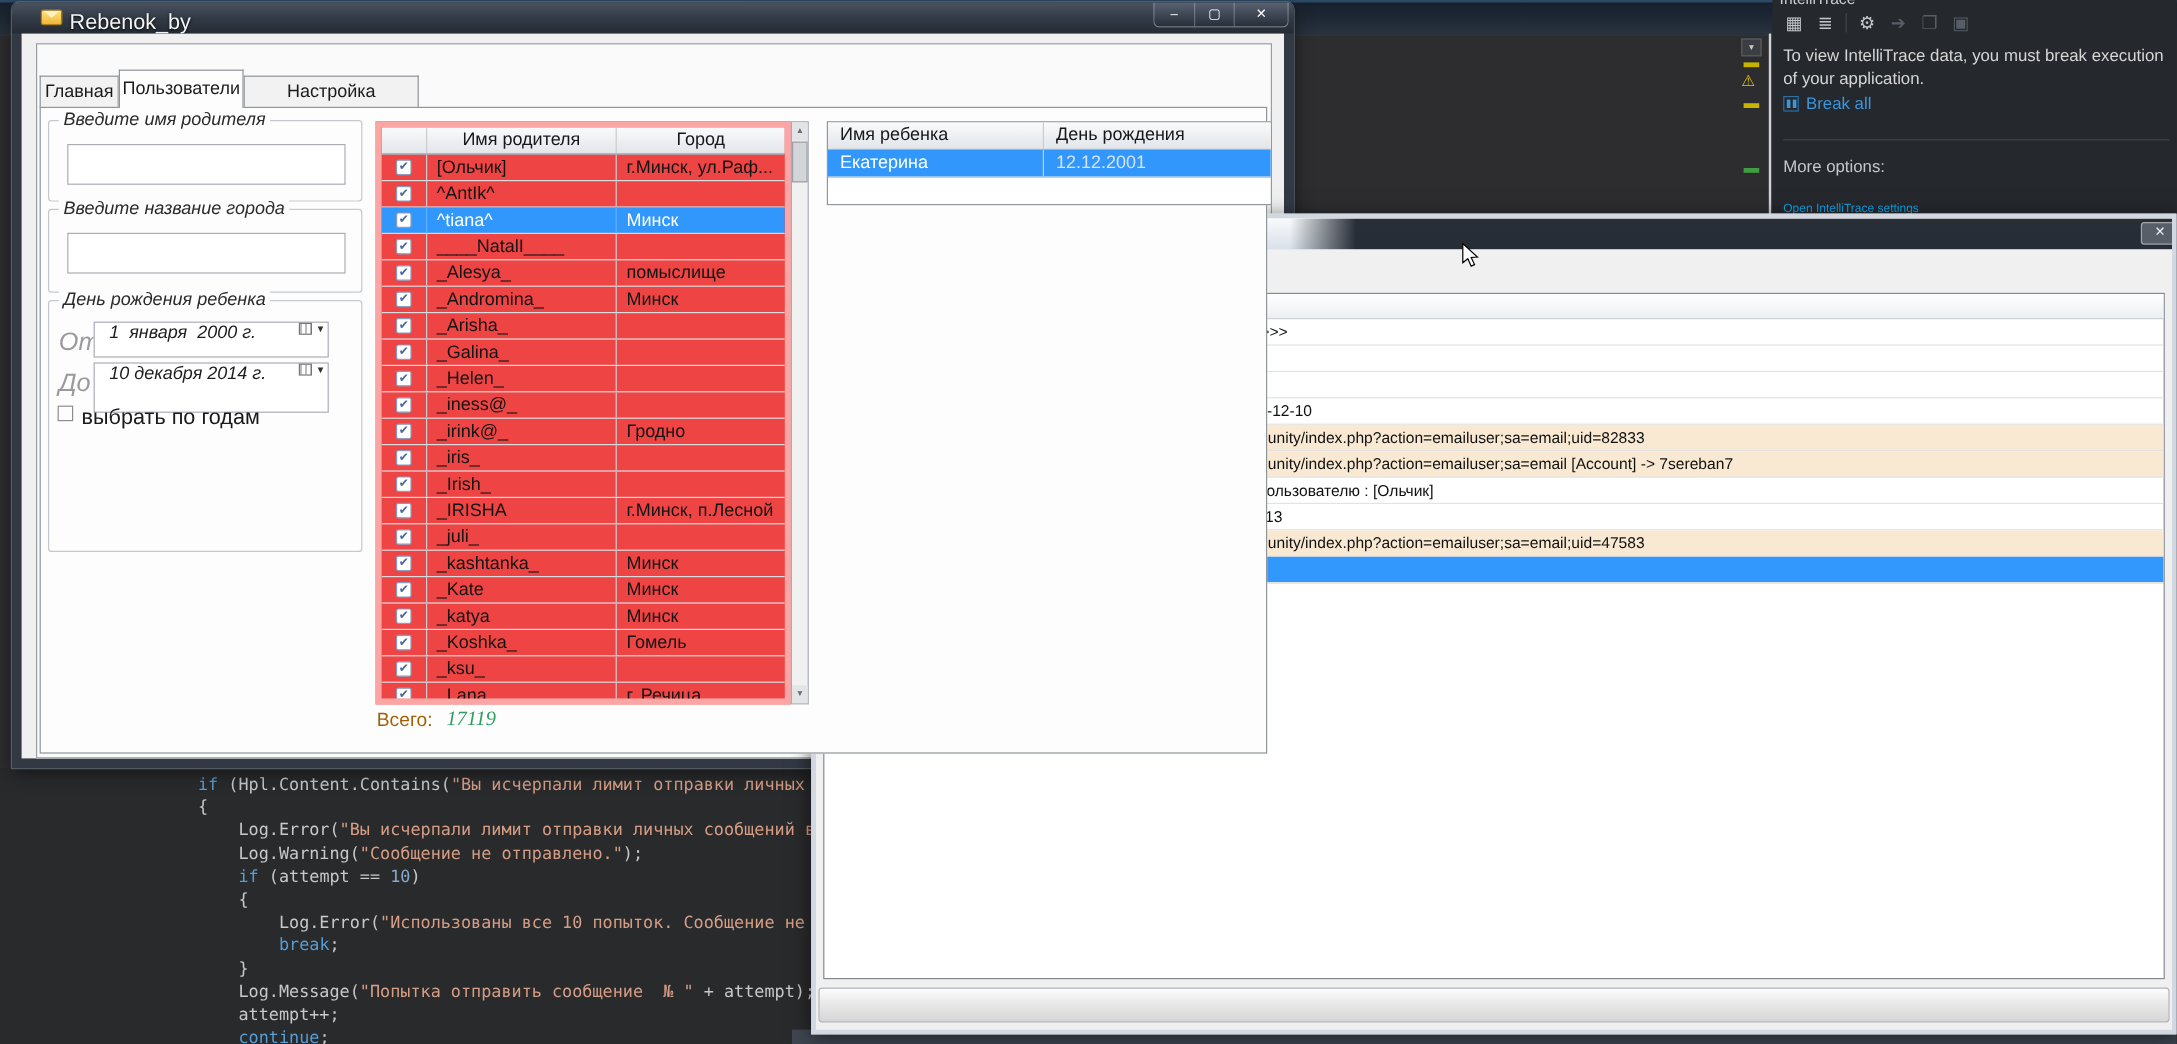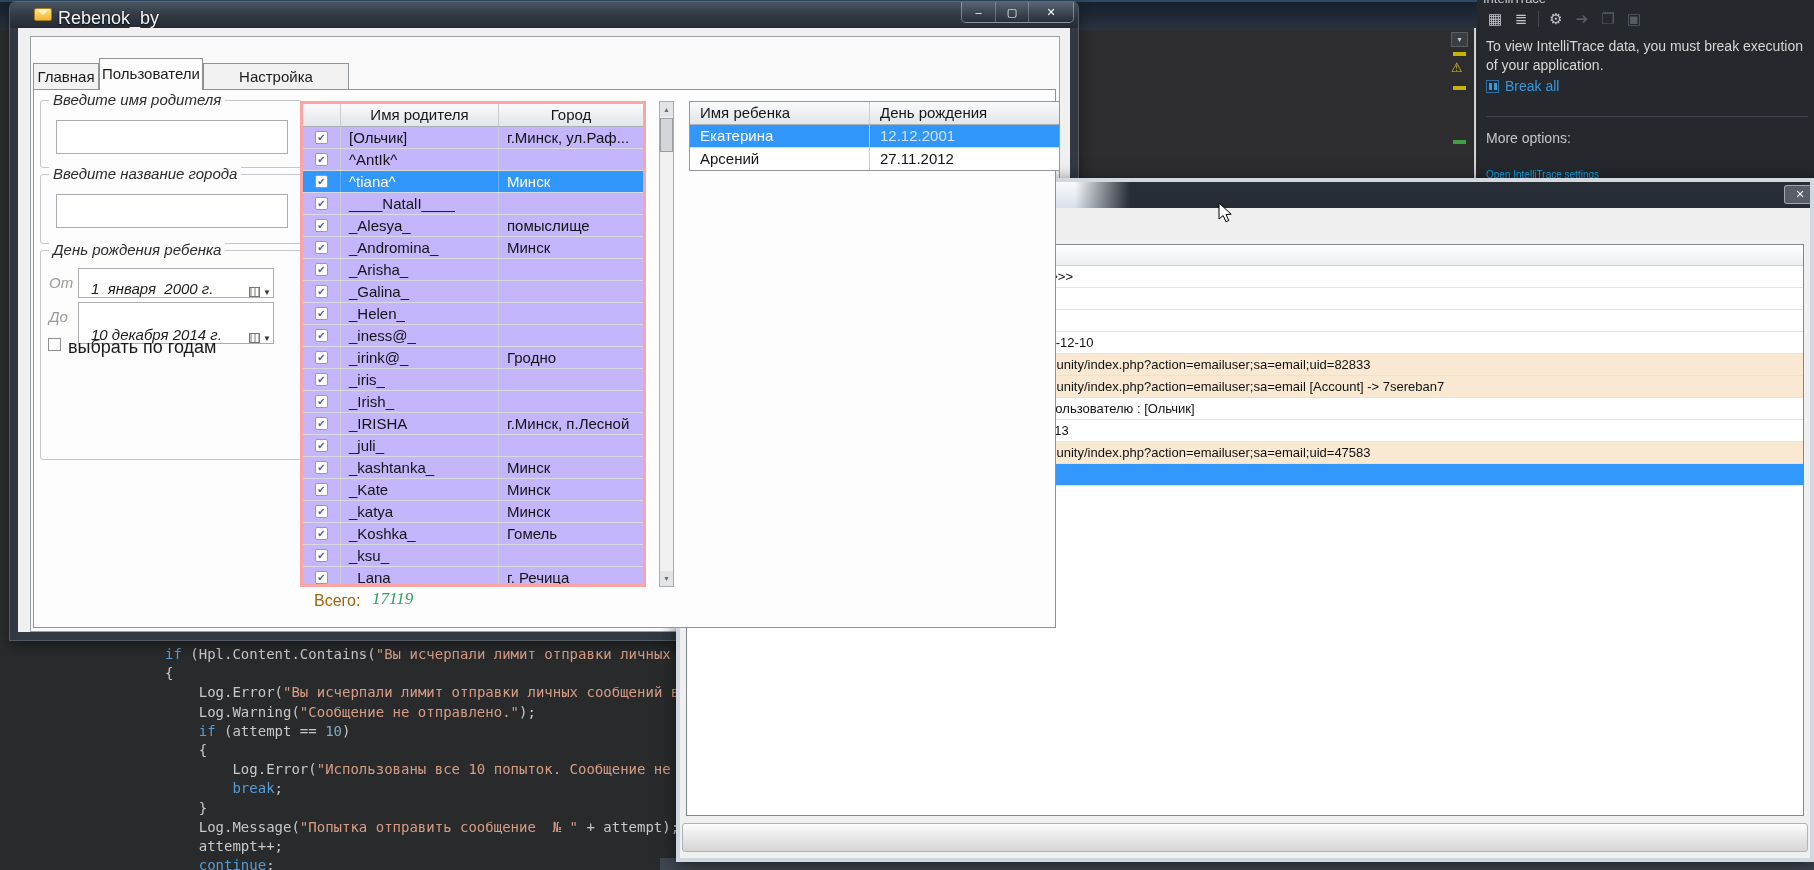--- a/index.html
+++ b/index.html
@@ -70,32 +70,32 @@
   .tab{position:absolute;top:26px;height:27px;background:#f2f2f2;border:1px solid #8f9499;border-bottom:none;
     font-size:15px;color:#1b1b1b;text-align:center;line-height:26px;z-index:1;}
   .tab.active{top:21px;height:32px;background:#fdfdfd;line-height:30px;z-index:3;}
   #tab-page{position:absolute;left:2px;top:52px;right:3px;bottom:3px;background:#fdfdfd;border:1px solid #8f9499;z-index:2;}
 
   
   .groupbox{position:absolute;border:1px solid #c5c9cd;border-radius:3px;}
   .gb-label{position:absolute;left:8px;top:-10px;background:#fdfdfd;padding:0 4px;
     font-style:italic;font-size:15px;color:#2b2b2b;white-space:nowrap;}
   .textbox{position:absolute;background:#fff;border:1px solid #abadb3;}
-  .dtp{position:absolute;background:#fff;border:1px solid #abadb3;display:flex;align-items:flex-end;}
+  .dtp{position:absolute;background:#fff;border:1px solid #abadb3;display:flex;align-items:flex-start;}
   .dtp-text{flex:1;padding-left:12px;font-style:italic;font-size:15px;color:#1d1d1d;white-space:pre;}
   .dtp-btn{width:26px;display:flex;align-items:center;justify-content:center;color:#444;}
   .cal-glyph{width:11px;height:10px;margin-right:3px;border:1px solid #777;
     background:repeating-linear-gradient(90deg,#bbb 0 2px,#fff 2px 4px);}
   .dd-arrow{font-size:8px;color:#333;}
-  .fromto-label{position:absolute;font-style:italic;font-size:15px;color:#9a9a9a;}
+  .fromto-label{position:absolute;font-style:italic;font-size:21px;color:#9a9a9a;}
   .chk{position:absolute;width:13px;height:13px;background:#fdfdfd;border:1px solid #8e8e8e;}
   .chk-label{position:absolute;font-size:18px;color:#1a1a1a;}
 
   
-  #users-grid{position:absolute;left:266px;top:11px;width:346px;height:486px;border:3px solid #fca5a5;background:#c4b5fd;overflow:hidden;}
+  #users-grid{position:absolute;left:279px;top:11px;width:346px;height:486px;border:5px solid #fca5a5;background:#ef4444;overflow:hidden;}
   .ug-header{display:grid;grid-template-columns:38px 158px 1fr;height:23px;
     background:linear-gradient(#f9fafb,#e2e6ea);border-bottom:1px solid #aab0b6;}
   .ug-header div{font-size:15px;color:#15171a;text-align:center;line-height:22px;border-right:1px solid #c9cdd1;}
   .ug-header div:last-child{border-right:none;}
   .ug-row{display:grid;grid-template-columns:38px 158px 1fr;height:22px;border-bottom:1px solid #d9dcdf;}
   .ug-row div{font-size:15px;color:#141414;line-height:21px;border-right:1px solid #c9cdd1;overflow:hidden;white-space:nowrap;}
   .ug-row div:last-child{border-right:none;}
   .ug-cell-name,.ug-cell-city{padding-left:8px;}
   .ug-cell-chk{display:flex;align-items:center;justify-content:center;}
   .cbx{display:inline-block;width:13px;height:13px;background:#fff;border:1px solid #8a9cc0;border-radius:2px;
@@ -420,24 +420,20 @@
           <div id="children-grid">
             <div class="cg-header">
               <div>Имя ребенка</div>
               <div>День рождения</div>
             </div>
             <div id="children-rows">
                 <div class="cg-row sel">
                   <div class="cg-name">Екатерина</div>
                   <div class="cg-date">12.12.2001</div>
                 </div>
-                <div class="cg-row">
-                  <div class="cg-name">Арсений</div>
-                  <div class="cg-date">27.11.2012</div>
-                </div>
               </div>
           </div>
 
         </div>
       </div>
     </div>
   </div>
 
   <div id="mail">
     <div id="mail-titlebar">

